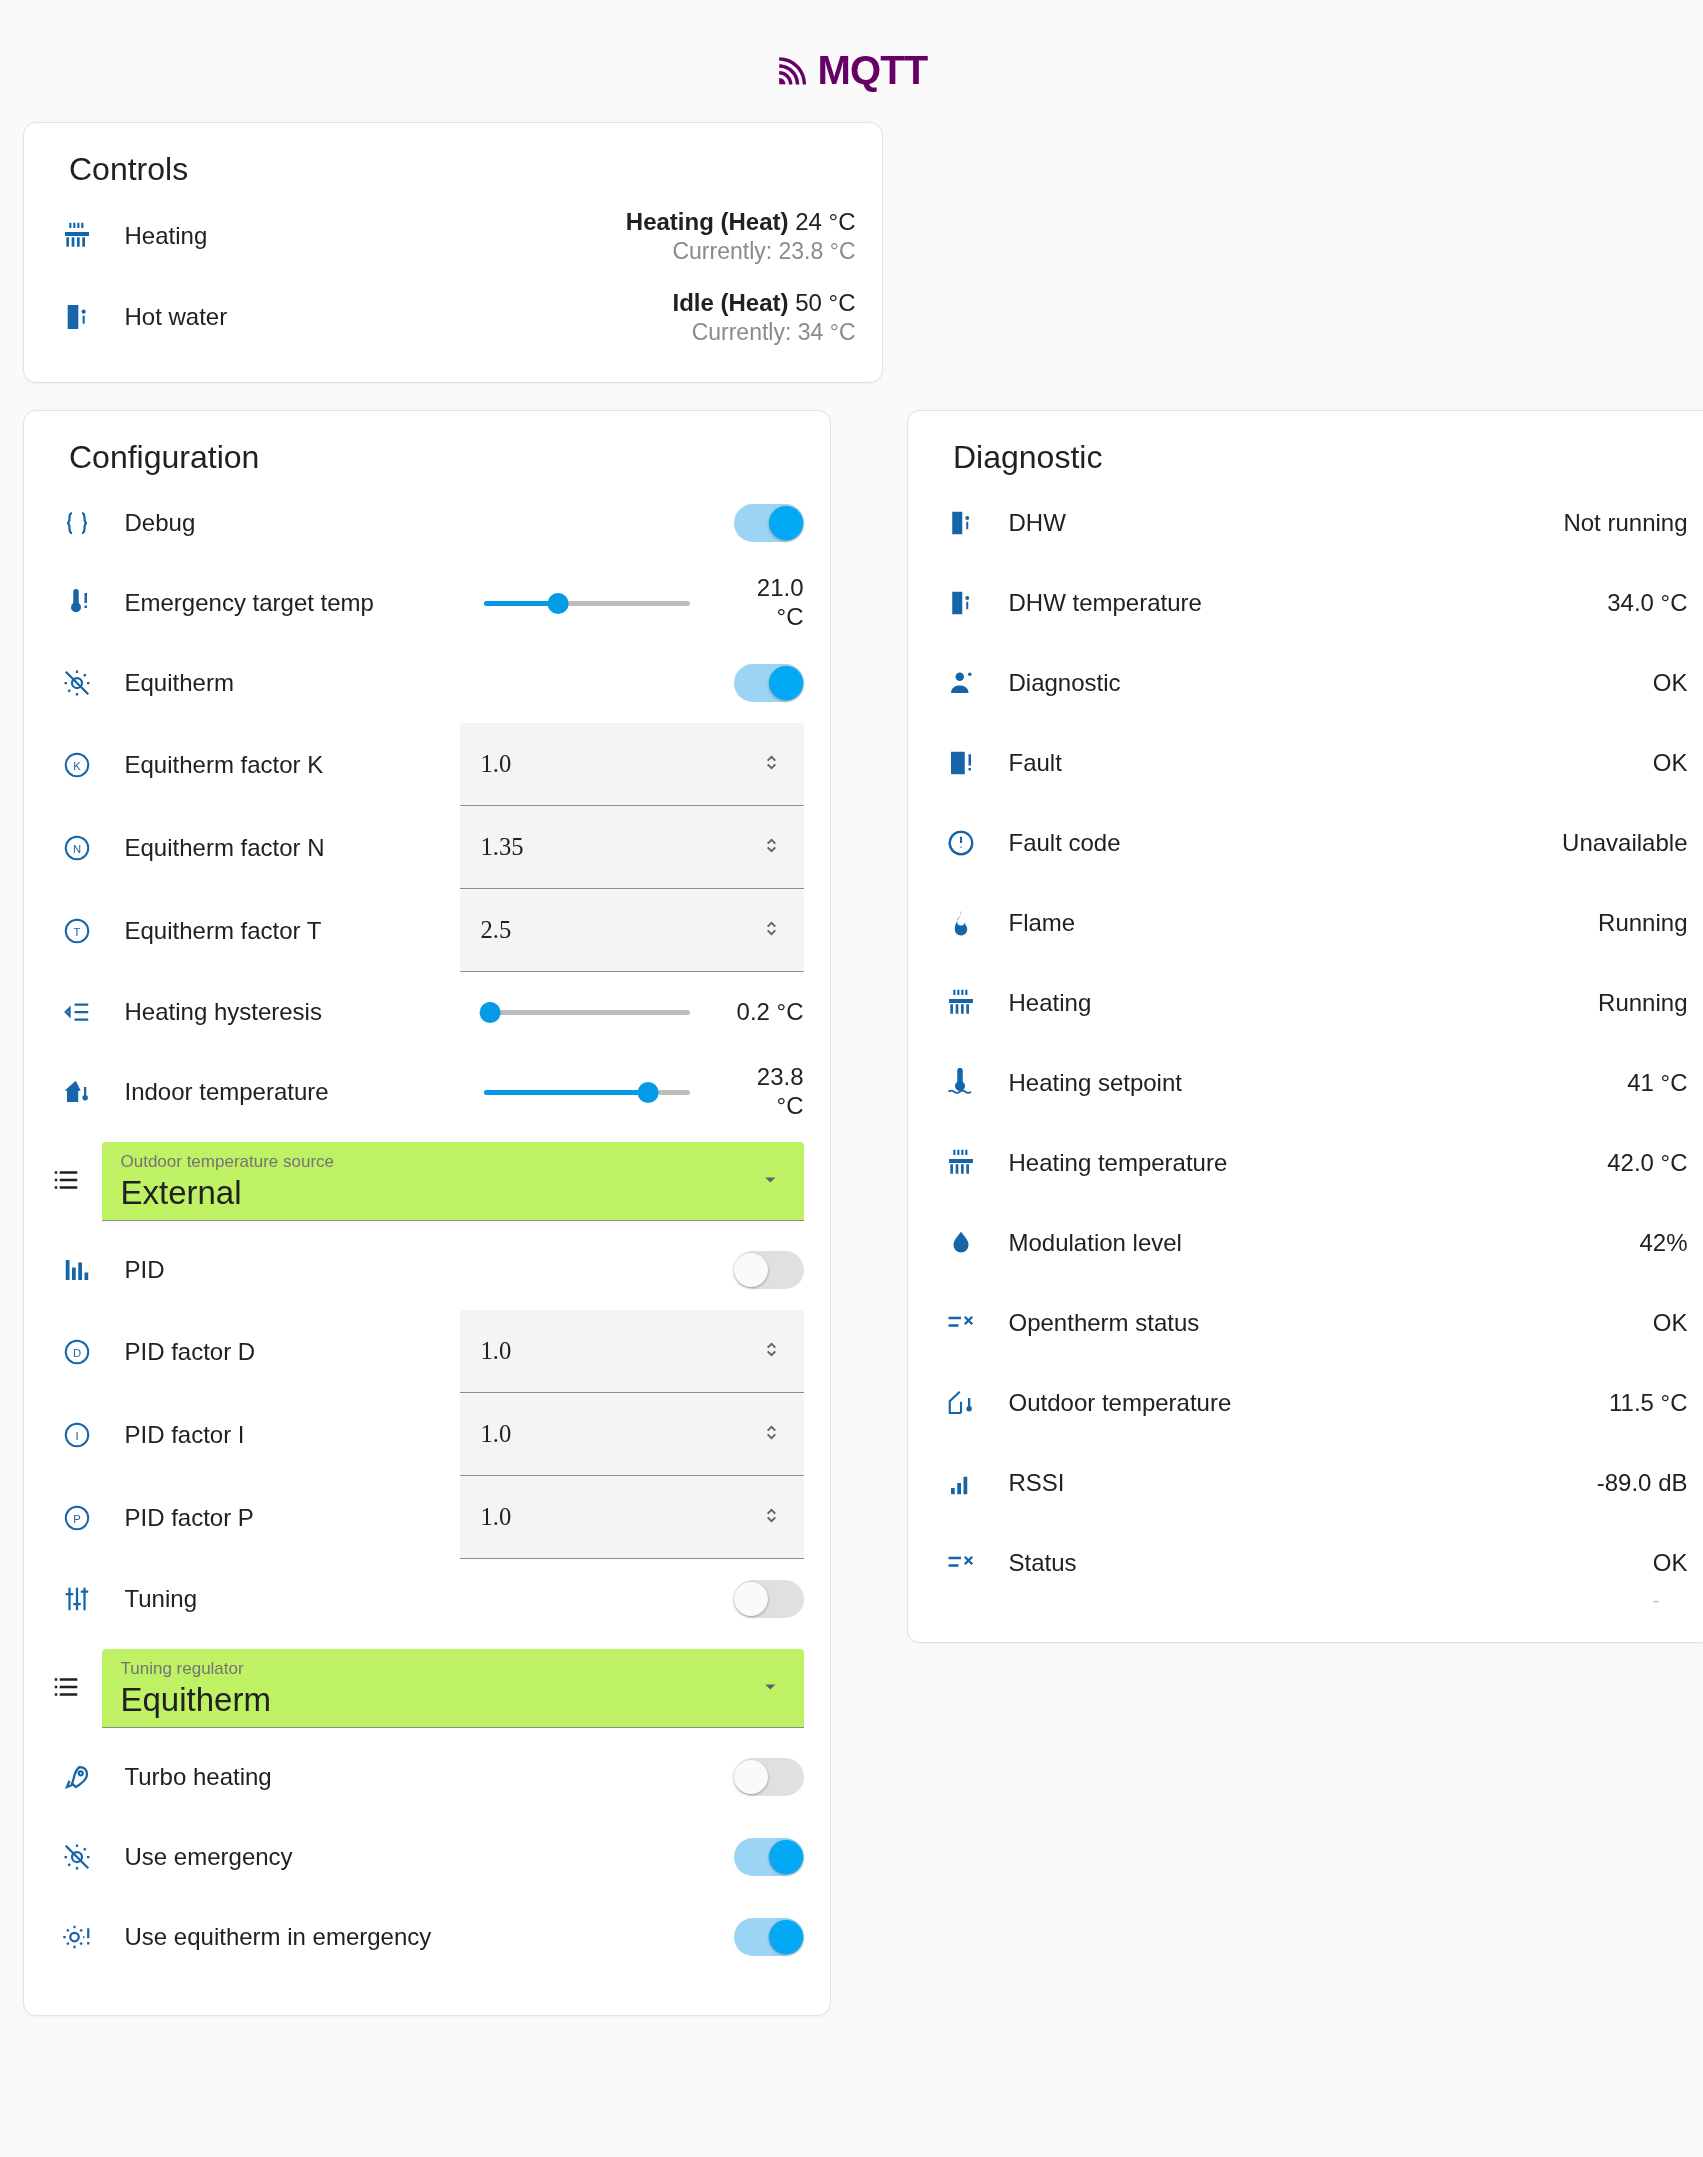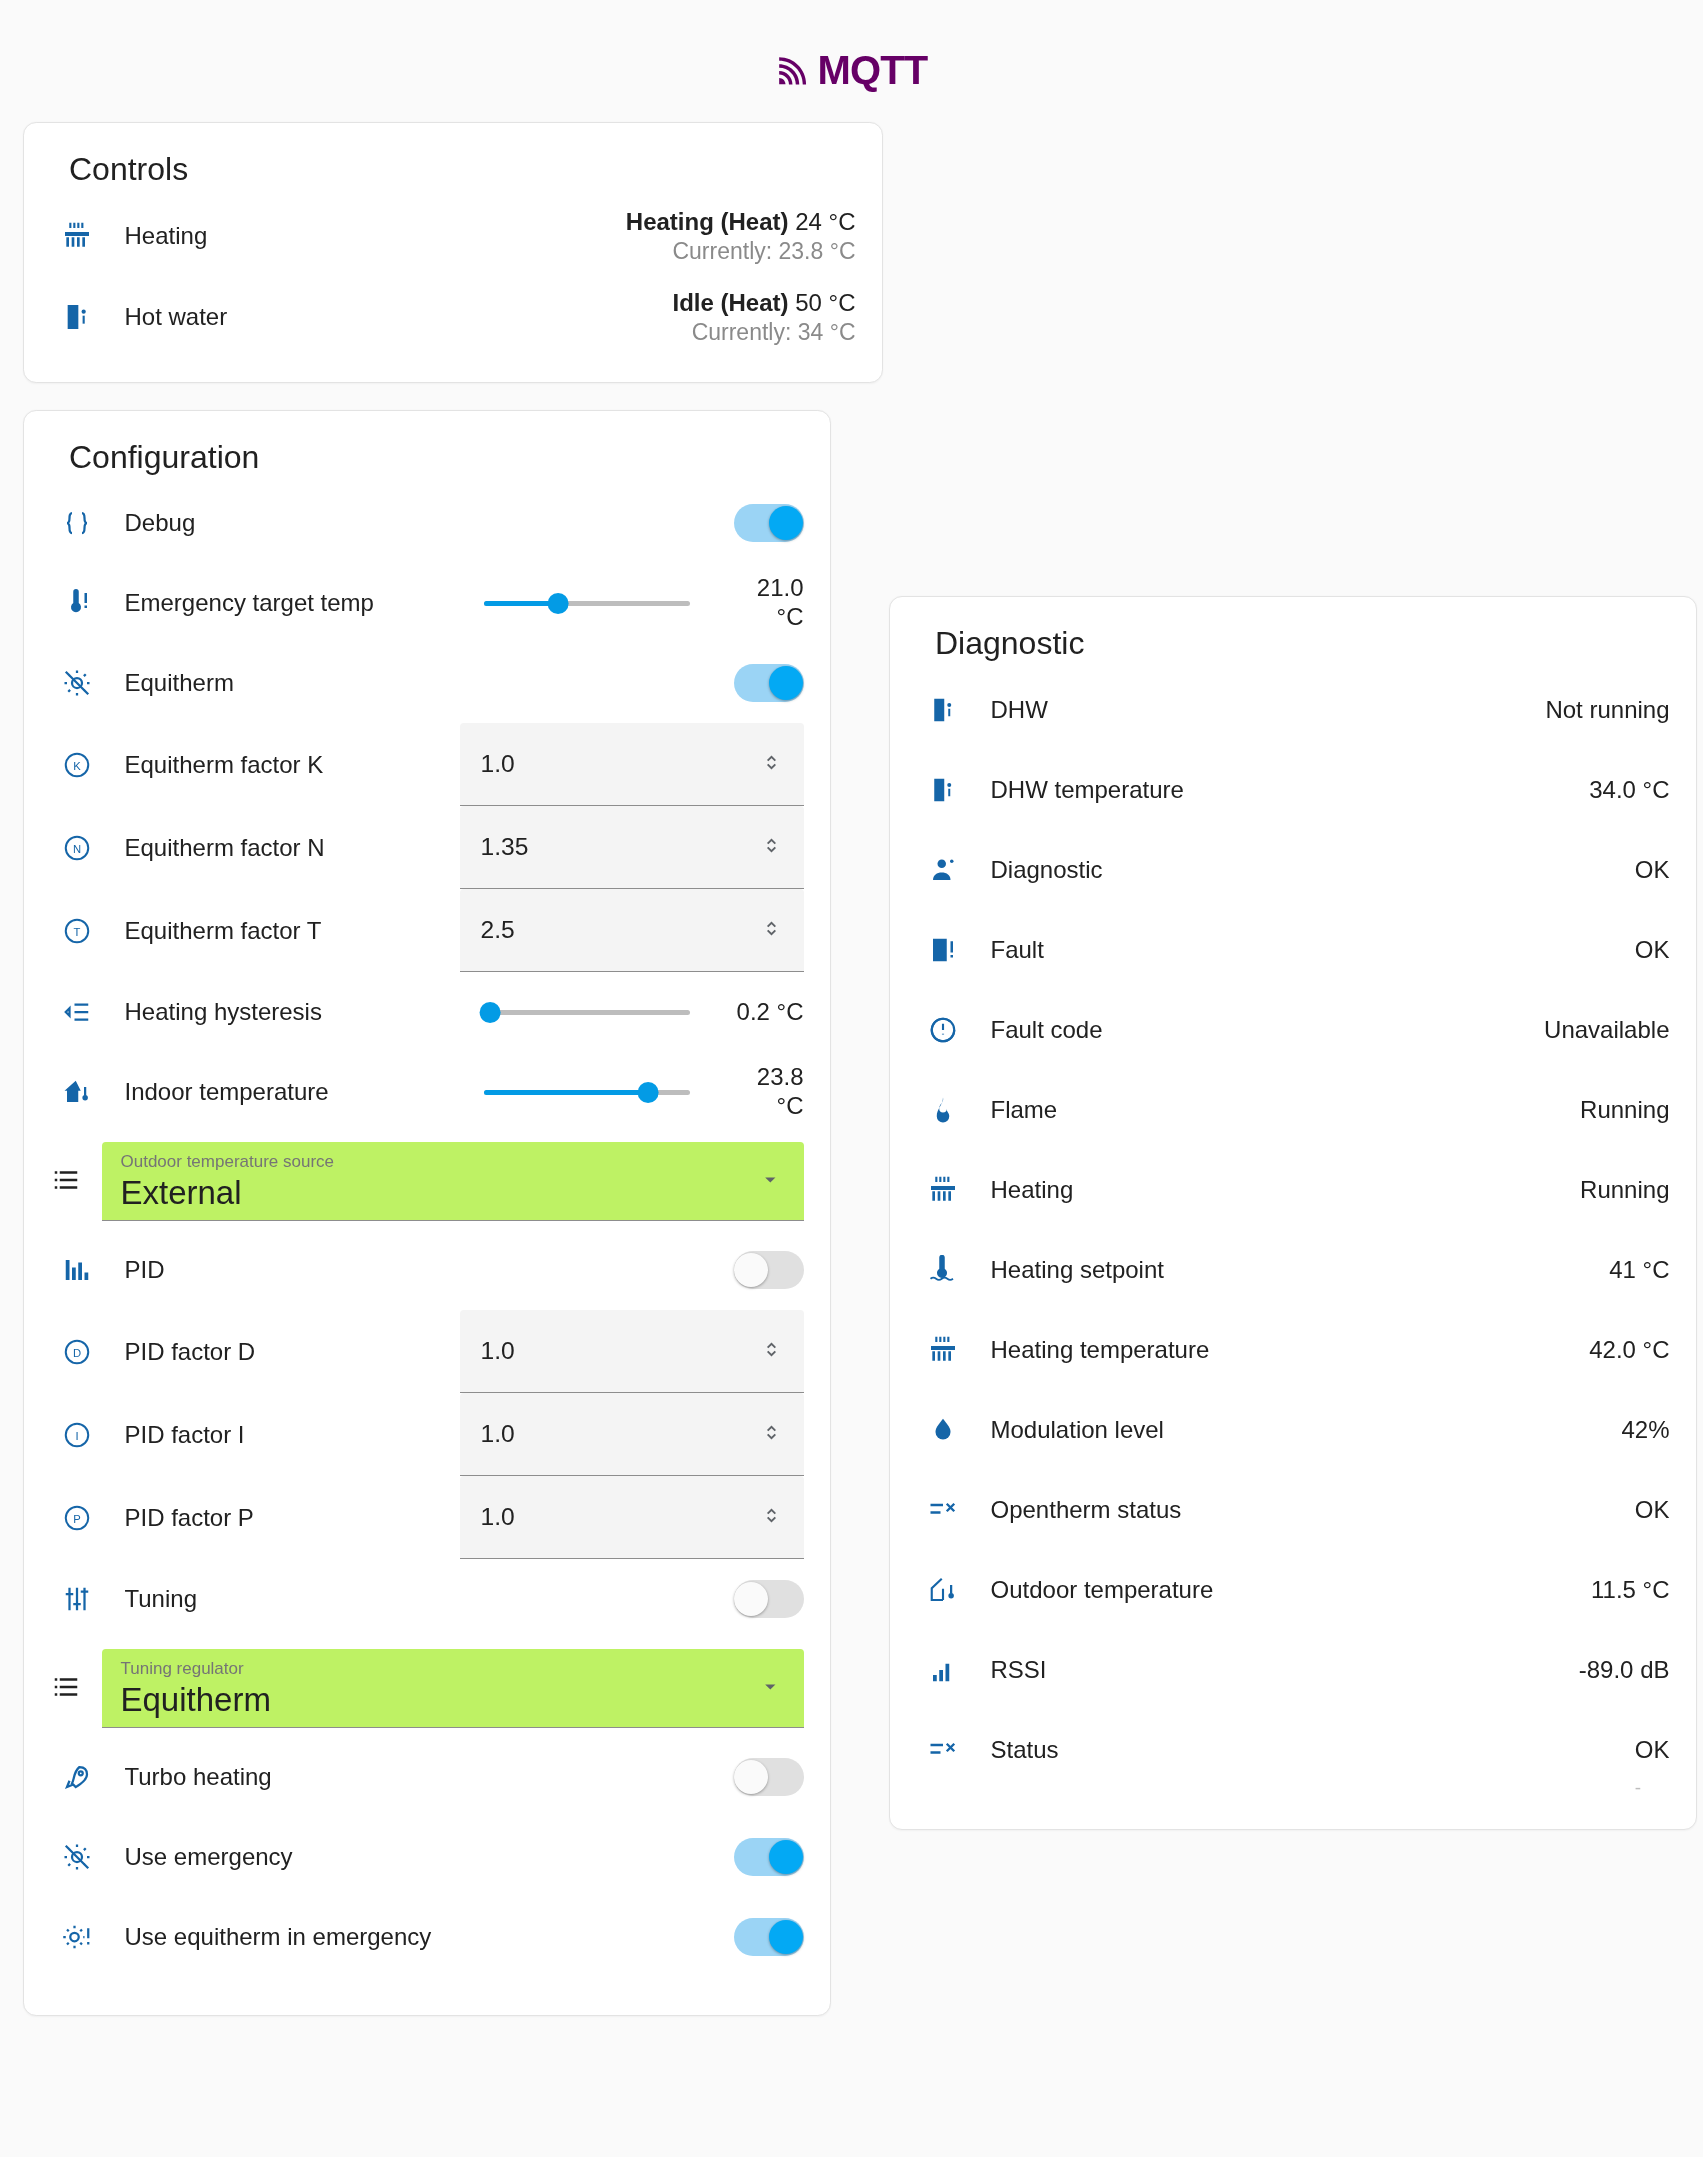--- a/index.html
+++ b/index.html
@@ -49,23 +49,23 @@
     box-shadow: 0 0.9px 1.9px rgba(0,0,0,0.04);
   }
   .card-title {
     font-size: 32px;
     font-weight: 400;
     color: #212121;
     padding: 28px 0 7.6px 45px;
   }
   .columns {
     display: flex;
-    gap: 58px;
+    gap: 76px;
     padding: 0 23px;
-    align-items: center;
+    align-items: flex-start;
   }
   .col-left { width: 808px; flex: none; }
   .col-right { width: 808px; flex: none; }
 
   #controls-card { margin: 15px 23px 0 23px; width: 860px; }
 
   
   .row {
     display: flex;
     align-items: center;
@@ -164,20 +164,21 @@
     margin-left: auto;
     width: 344px;
     height: 83px;
     background: #f4f4f4;
     border-bottom: 0.9px solid #8d8d8d;
     border-radius: 3.8px 3.8px 0 0;
     display: flex;
     align-items: center;
     padding: 0 21px;
     justify-content: space-between;
+    font-family: Liberation Serif, serif;
   }
   .numfield .num {
     font-size: 24.6px;
     color: #212121;
   }
   .stepper { color: #5f6368; }
 
   
   .selectrow {
     display: flex;

